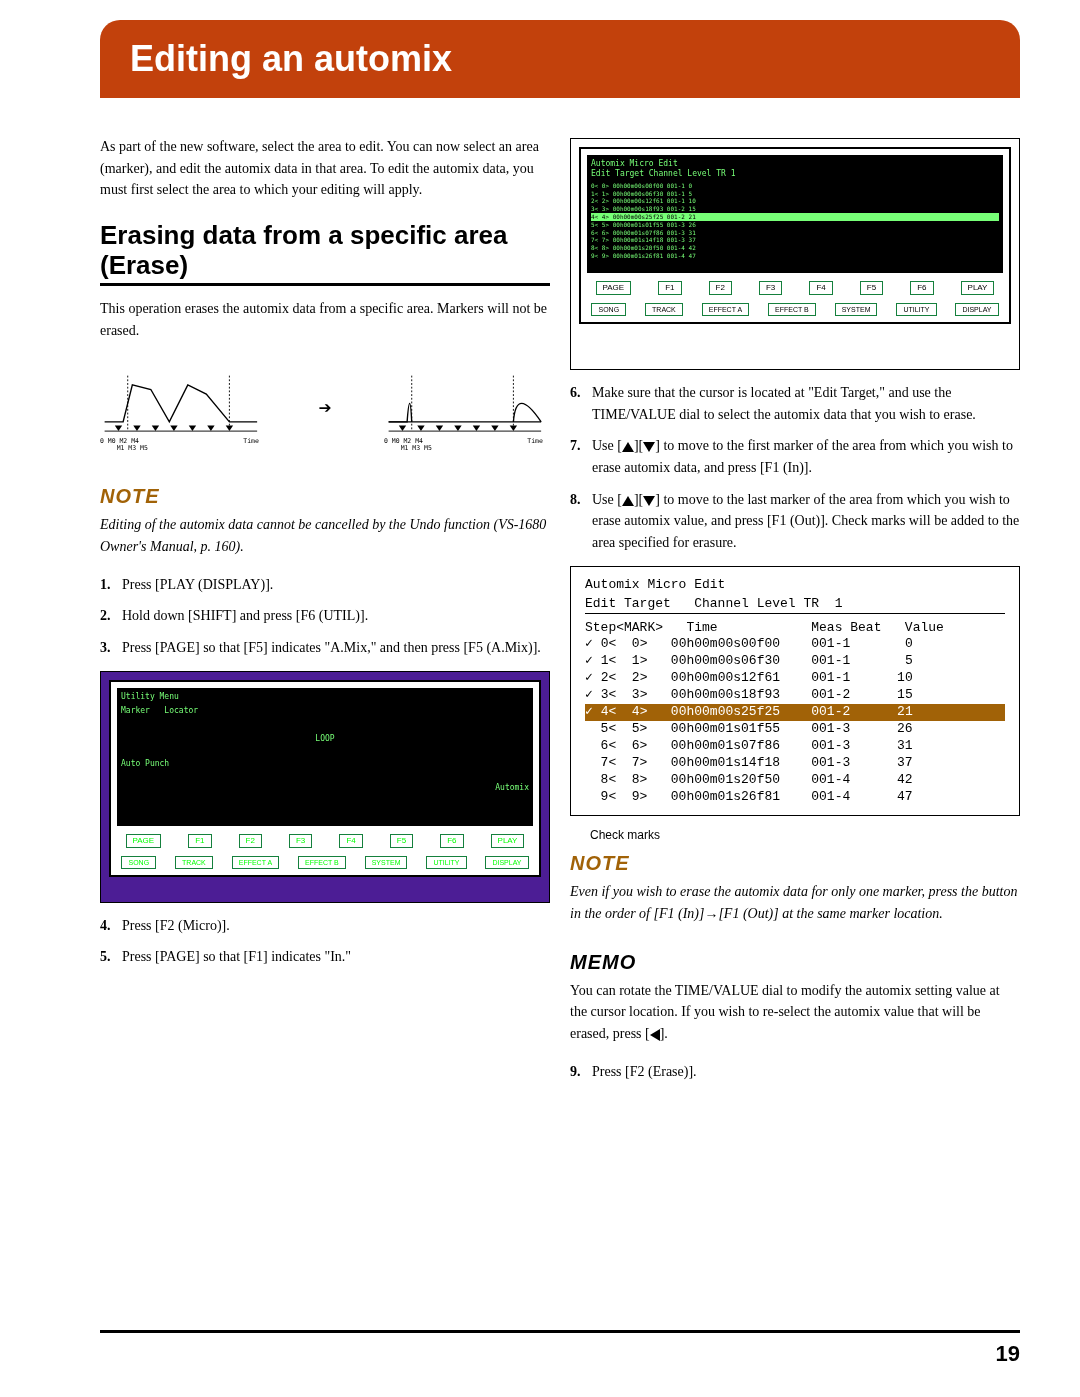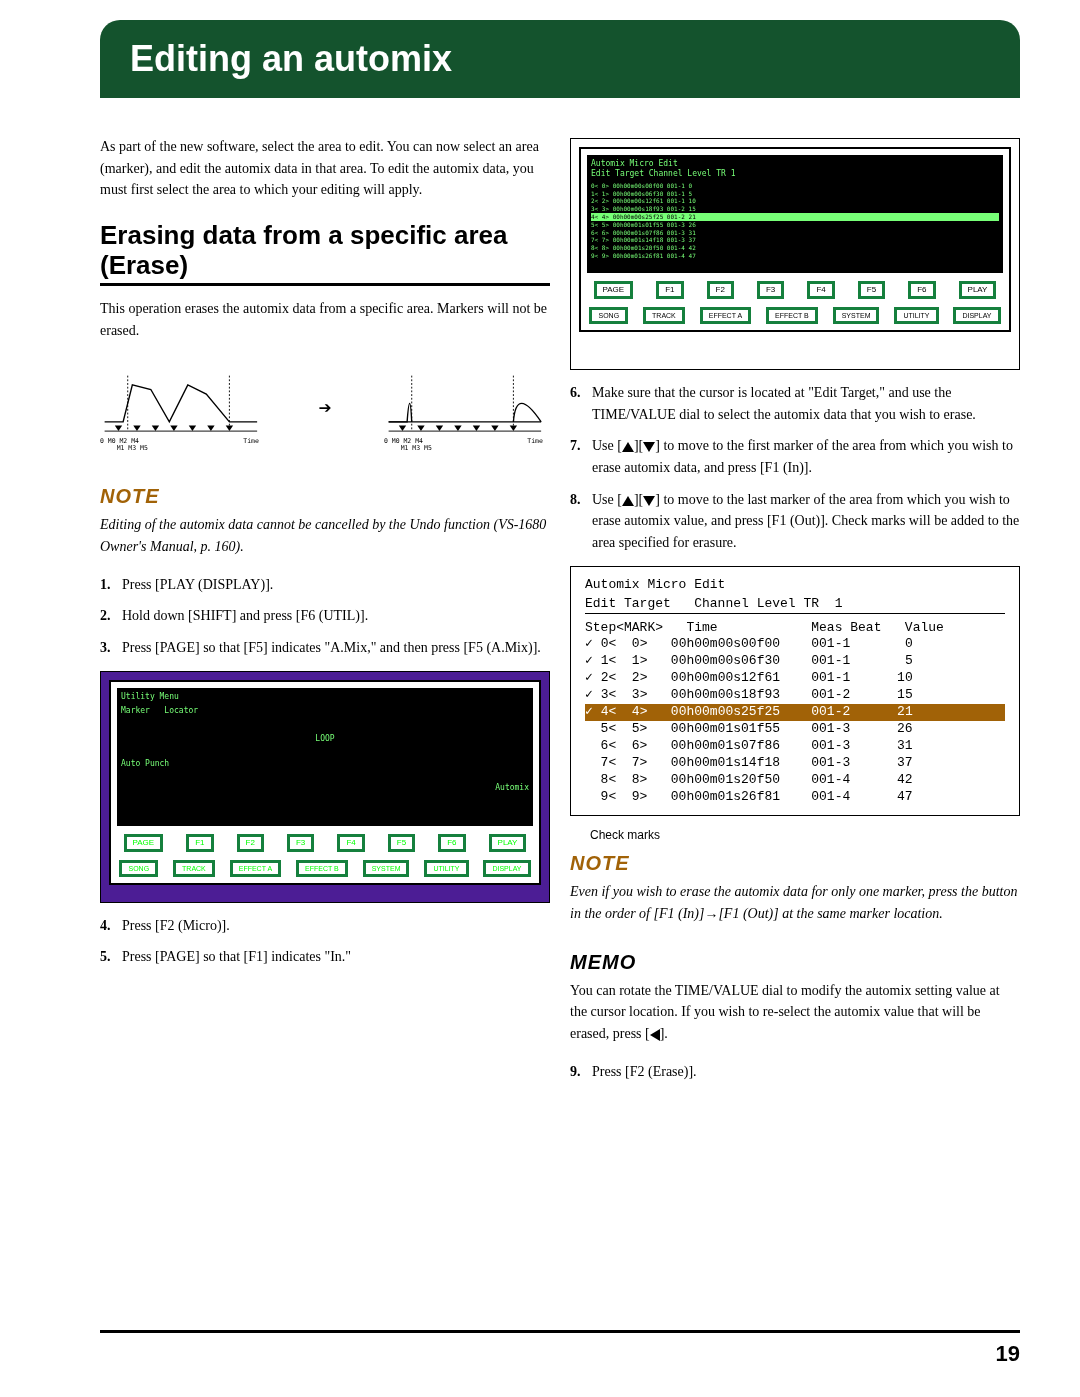--- a/index.html
+++ b/index.html
@@ -1,17 +1,17 @@
 <!DOCTYPE html>
 <html><head>
 <meta charset="utf-8">
 <style>
 body{font-family:Georgia,'Times New Roman',serif;background:#fff;margin:0;padding:0}
 .page{width:1080px;margin:0 auto;padding:20px 60px 40px 100px;box-sizing:border-box;position:relative;min-height:1397px}
-.title-bar{background:#14532d;border-radius:20px 20px 0 0;padding:18px 30px;margin-bottom:28px;margin-top:0}
+.title-bar{background:#c2410c;border-radius:20px 20px 0 0;padding:18px 30px;margin-bottom:28px;margin-top:0}
 .title-bar h1{color:#fff;font-family:Arial,Helvetica,sans-serif;font-size:36px;font-weight:bold;margin:0}
 .columns{display:flex;gap:20px}
 .col{flex:1;min-width:0}
 .intro{font-size:14px;line-height:1.55;margin-bottom:20px}
 h2.section{font-family:Arial,Helvetica,sans-serif;font-size:26px;font-weight:bold;border-bottom:3px solid #000;margin:10px 0 12px;padding-bottom:2px;line-height:1.15}
 p{font-size:14px;line-height:1.55;margin:10px 0}
 ol{list-style:none;padding:0;margin:0}
 ol li{font-size:14px;line-height:1.55;margin:10px 0;display:flex}
 .num{font-weight:bold;width:22px;flex-shrink:0}
 .li-body{flex:1}
@@ -34,21 +34,21 @@
 .tri-up,.tri-down,.tri-left{display:inline-block;vertical-align:middle}
 .tri-up{width:0;height:0;border-left:6px solid transparent;border-right:6px solid transparent;border-bottom:10px solid #000}
 .tri-down{width:0;height:0;border-left:6px solid transparent;border-right:6px solid transparent;border-top:10px solid #000}
 .tri-left{width:0;height:0;border-top:6px solid transparent;border-bottom:6px solid transparent;border-right:10px solid #000}
 .footer{position:absolute;bottom:30px;left:100px;right:60px;border-top:3px solid #000;padding-top:8px;text-align:right;font-family:Arial,sans-serif;font-size:22px;font-weight:bold}
 .arrow-r{font-size:22px;margin:0 12px}
 
 .device{border:2px solid #000;margin:8px;padding:6px;background:#fff}
 .lcd{background:#000;color:#7f7;font-family:monospace;font-size:8px;padding:4px;height:130px;overflow:hidden}
 .btnrow{display:flex;gap:10px;justify-content:space-around;margin-top:8px;font-size:8px;font-family:Arial,sans-serif}
-.btnrow span{border:3px solid #15803d;padding:1px 6px}
+.btnrow span{border:1px solid #15803d;padding:1px 6px}
 </style>
 </head>
 <body>
 
 <div class="page">
   <div class="title-bar">
     <h1>Editing an automix</h1>
   </div>
 
   <div class="columns">

